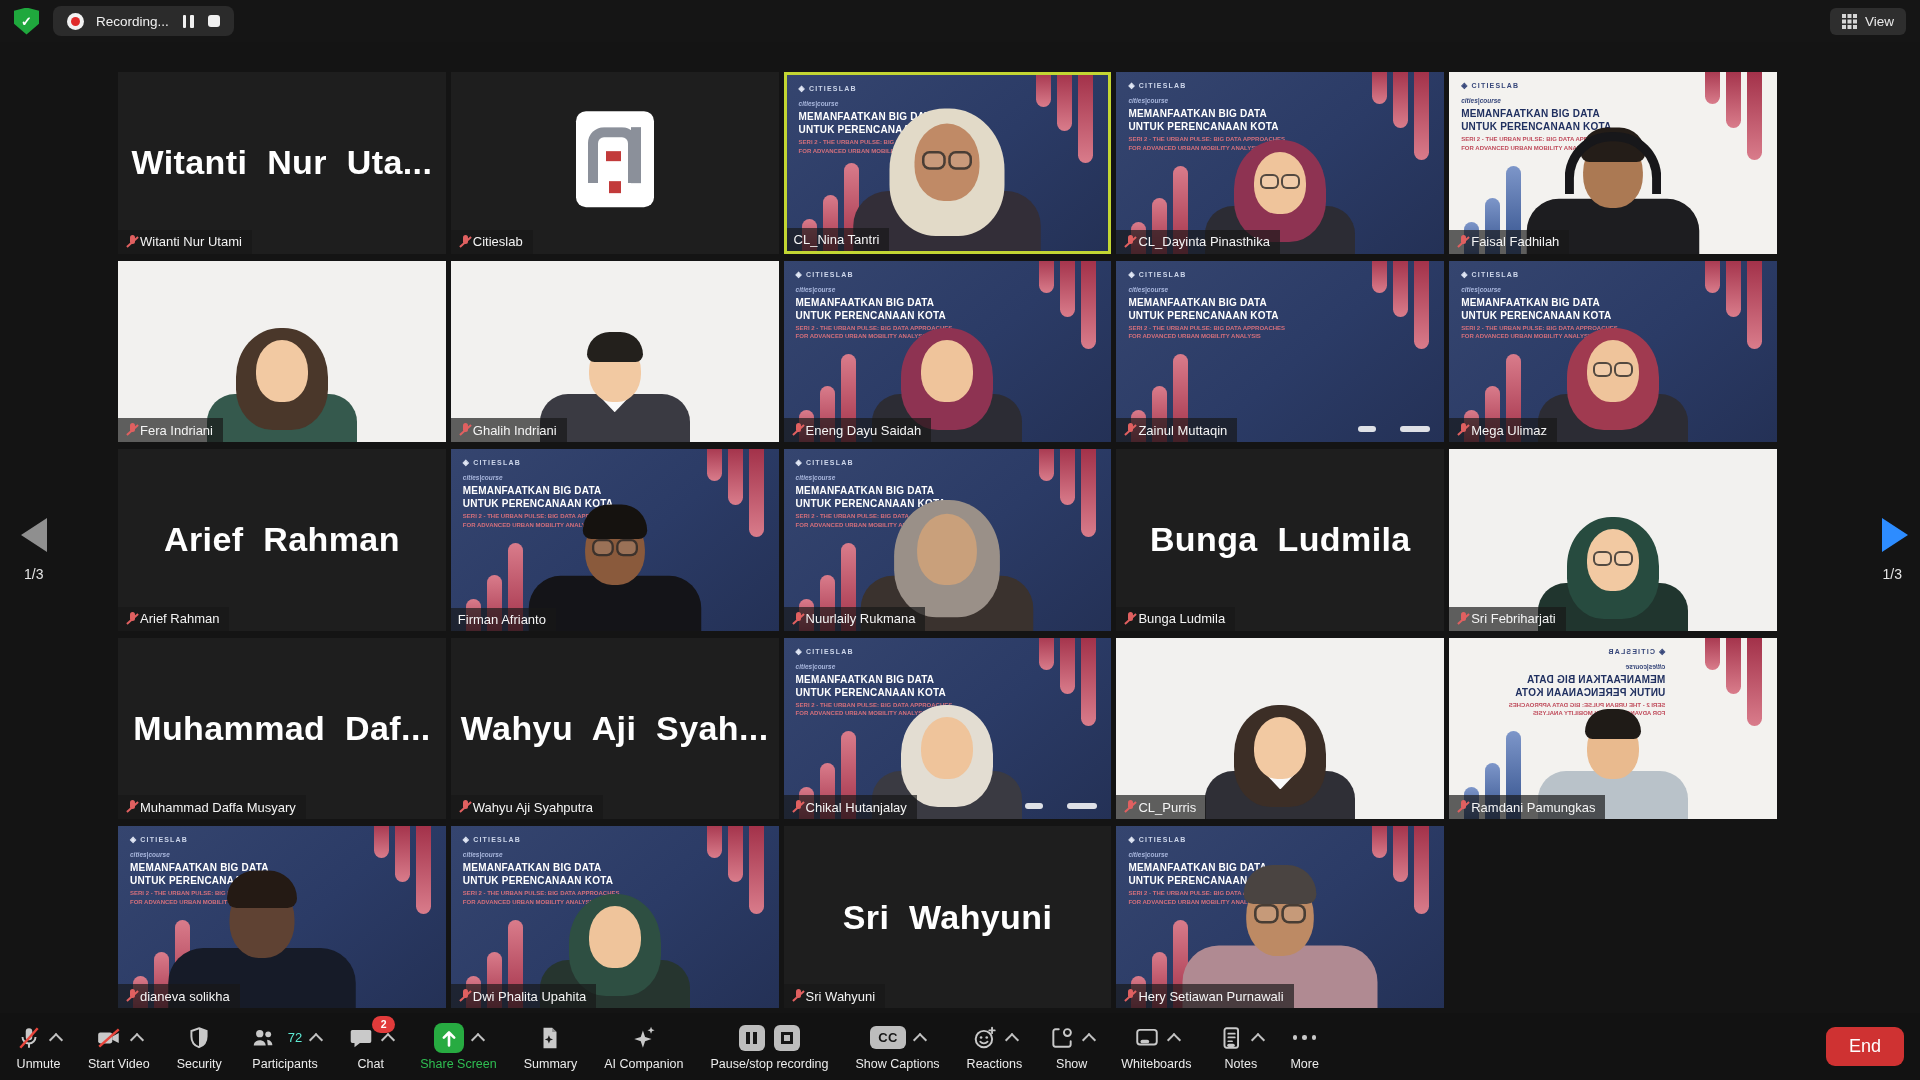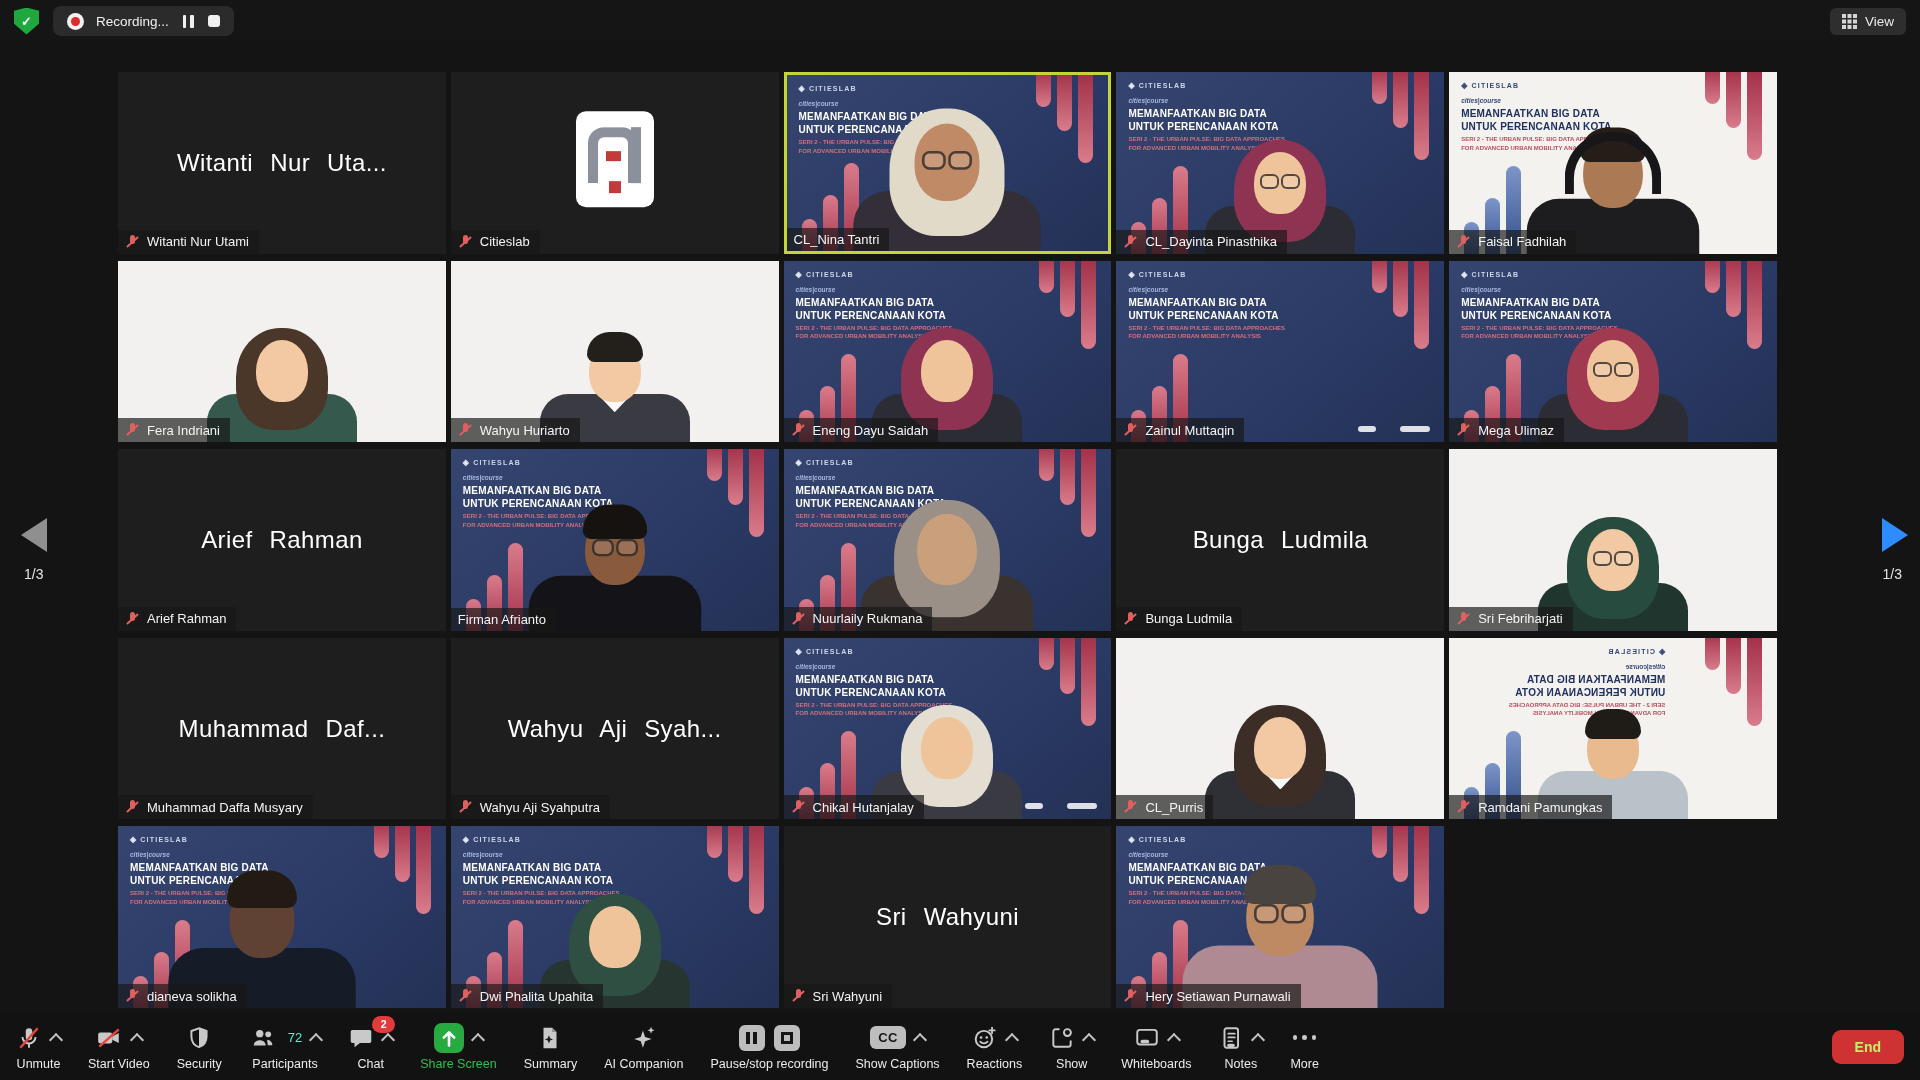--- a/index.html
+++ b/index.html
@@ -31,24 +31,24 @@
   .bg-white{background:#f3f2ef}
   .bg-light{background:#f2f1ef}
   .bg-net{background:
      radial-gradient(circle 2px at 22% 30%, #7fa3d9 98%, transparent),
      radial-gradient(circle 2px at 38% 16%, #8fb0de 98%, transparent),
      radial-gradient(circle 2px at 70% 24%, #9fb8e2 98%, transparent),
      radial-gradient(circle 2px at 84% 40%, #8fb0de 98%, transparent),
      linear-gradient(160deg,#eef2f8,#dde6f3)}
 
   .center-name{position:absolute;inset:0;display:flex;align-items:center;justify-content:center;z-index:2;
-               color:#fff;font-weight:normal;font-size:24px;word-spacing:10px;letter-spacing:.4px}
+               color:#fff;font-weight:bold;font-size:34px;word-spacing:10px;letter-spacing:.4px}
 
   .name-tag{position:absolute;left:0;bottom:0;z-index:10;background:rgba(24,24,24,.68);
-            display:flex;align-items:center;gap:7px;padding:4px 10px 4px 7px;font-size:13px;color:#f4f4f4;max-width:92%;white-space:nowrap}
+            display:flex;align-items:center;padding:4px 10px 4px 7px;font-size:13px;color:#f4f4f4;max-width:92%;white-space:nowrap}
   .mic{position:relative;width:15px;height:16px;flex:none}
   .mic::before{content:'';position:absolute;left:5px;top:1px;width:5px;height:9px;border-radius:2.5px;background:#e06060}
   .mic::after{content:'';position:absolute;left:0;top:7px;width:15px;height:2px;background:#e06060;transform:rotate(-42deg)}
 
   
   .slide-text{position:absolute;top:9px;left:12px;right:34%;z-index:2;pointer-events:none}
   .s-brand{font-size:7px;font-weight:bold;letter-spacing:1.2px;color:#cdd6ea;display:flex;align-items:center;gap:3px}
   .s-brand::before{content:'◈';font-size:8px;color:#e4eaf7}
   .s-series{margin-top:7px;font-size:6.5px;font-weight:bold;font-style:italic;color:#a9b7dd}
   .s-t{margin-top:3px;font-size:10px;font-weight:800;color:#fff;line-height:1.3;letter-spacing:.2px}
@@ -122,21 +122,21 @@
   .count{font-size:13px;color:#5eead4;margin-left:2px}
   .badge{position:absolute;top:-7px;left:24px;background:#e23b3b;color:#fff;font-size:10.5px;font-weight:bold;
          min-width:17px;height:17px;border-radius:9px;display:flex;align-items:center;justify-content:center;padding:0 3px}
   .cc{background:#bdbdbd;color:#161616;font-weight:800;font-size:13px;border-radius:6px;padding:4px 8px;letter-spacing:.5px}
   .rbtn{width:26px;height:26px;border-radius:6px;background:#bdbdbd;display:flex;align-items:center;justify-content:center;gap:3px}
   .rbtn i{display:block;width:4px;height:12px;background:#161616}
   .rbtn .sq{width:12px;height:12px;background:#161616;position:relative}
   .rbtn .sq::after{content:'';position:absolute;left:3px;top:3px;width:6px;height:6px;background:#bdbdbd}
   .dots{display:flex;gap:5px}
   .dots i{width:4.5px;height:4.5px;border-radius:50%;background:#c9c9c9;display:block}
-  .end-btn{margin-left:auto;background:#cf3232;color:#bef264;font-weight:bold;font-size:14px;border:none;border-radius:9px;
+  .end-btn{margin-left:auto;background:#cf3232;color:#ffffff;font-weight:normal;font-size:18px;border:none;border-radius:9px;
            padding:9px 23px;cursor:pointer;font-family:"Liberation Sans",sans-serif}
   svg{display:block}
 </style>
 </head>
 <body>
 
 <div class="stage">
 
   <div class="topbar">
     <div class="tshield">
@@ -269,21 +269,21 @@
 
     <div class="tile bg-light">
       <div class="person" style="--hair:#23201c;--skin:#f2c9a2;--top:#3a3a42">
         <i class="i-hair"></i>
           <i class="i-head"></i>
           <i class="i-collar"></i>
           <i class="i-body"></i>
       </div>
       <div class="name-tag">
         <i class="mic"></i>
-        <span>Wahyu Huriarto</span>
+        <span>Ghalih Indriani</span>
       </div>
     </div>
 
 
     <div class="tile bg-blue">
       <div class="slide-text">
           <div class="s-brand">CITIESLAB</div>
           <div class="s-series">cities|course</div>
           <div class="s-t">MEMANFAATKAN BIG DATA<br>UNTUK PERENCANAAN KOTA</div>
           <div class="s-sub">SERI 2 - THE URBAN PULSE: BIG DATA APPROACHES<br>FOR ADVANCED URBAN MOBILITY ANALYSIS</div>

